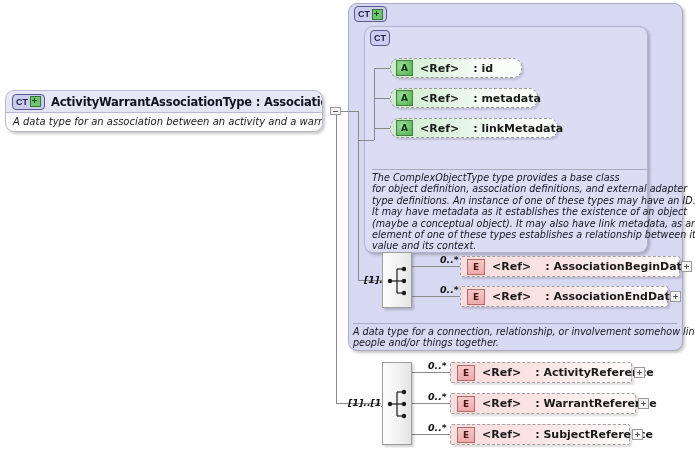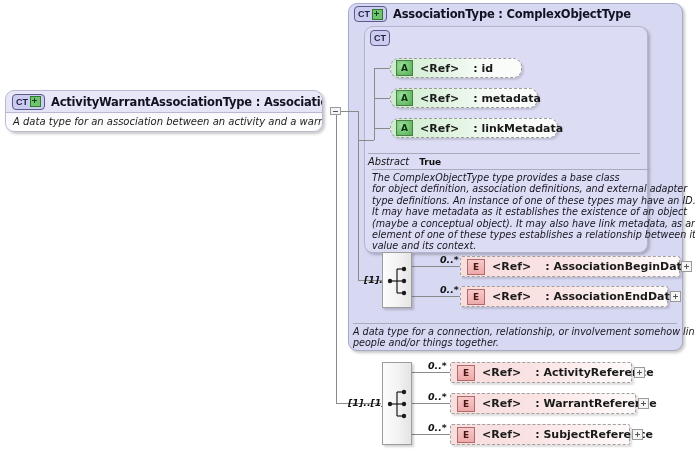--- a/index.html
+++ b/index.html
@@ -301,21 +301,20 @@
     </div>
     <div class="rb-doc">A data type for an association between an activity and a warrant.</div>
   </div>
   <div class="stub" style="left:330px; top:107px;"></div>
 
   <div class="type-head" style="left:354px; top:6px;">
     <span class="badge-ct">
       <span>CT</span>
         <span class="plus"></span>
     </span>
-    <span class="type-title">AssociationType : ComplexObjectType</span>
   </div>
 
   <div class="type-head" style="left:370px; top:30px;">
     <span class="badge-ct">
       <span>CT</span>
     </span>
   </div>
 
   <div class="node node-attr" style="left:390px; top:58px; width:132px; height:20px;">
     <span class="badge-a">A</span>
@@ -328,24 +327,20 @@
     <span class="node-ref">&lt;Ref&gt;</span>
     <span class="node-name">: metadata</span>
   </div>
 
   <div class="node node-attr" style="left:390px; top:118px; width:168px; height:20px;">
     <span class="badge-a">A</span>
     <span class="node-ref">&lt;Ref&gt;</span>
     <span class="node-name">: linkMetadata</span>
   </div>
 
-  <div class="abstract-row" style="left:368px; top:153px; width:272px; height:14px;">
-    <span class="ab-key">Abstract</span>
-    <span class="ab-val">True</span>
-  </div>
 
   <div class="docblock" style="left:372px; top:169px; width:278px;">The ComplexObjectType type provides a base class
 for object definition, association definitions, and external adapter
 type definitions. An instance of one of these types may have an ID.
 It may have metadata as it establishes the existence of an object
 (maybe a conceptual object). It may also have link metadata, as an
 element of one of these types establishes a relationship between its
 value and its context.</div>
 
   <div class="card" style="left:364px; top:274px;">[1]..[1]</div>

